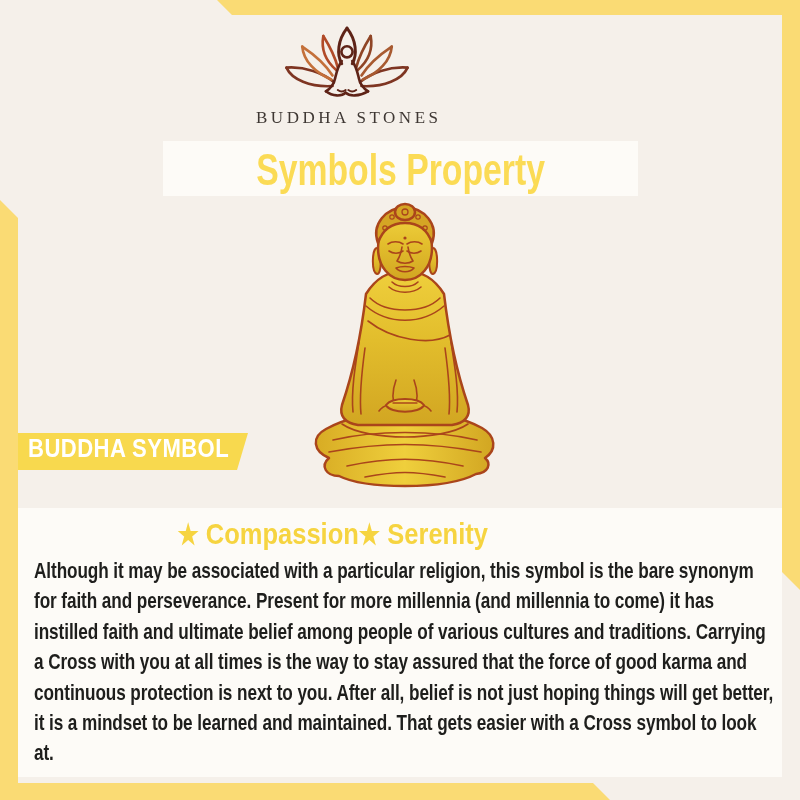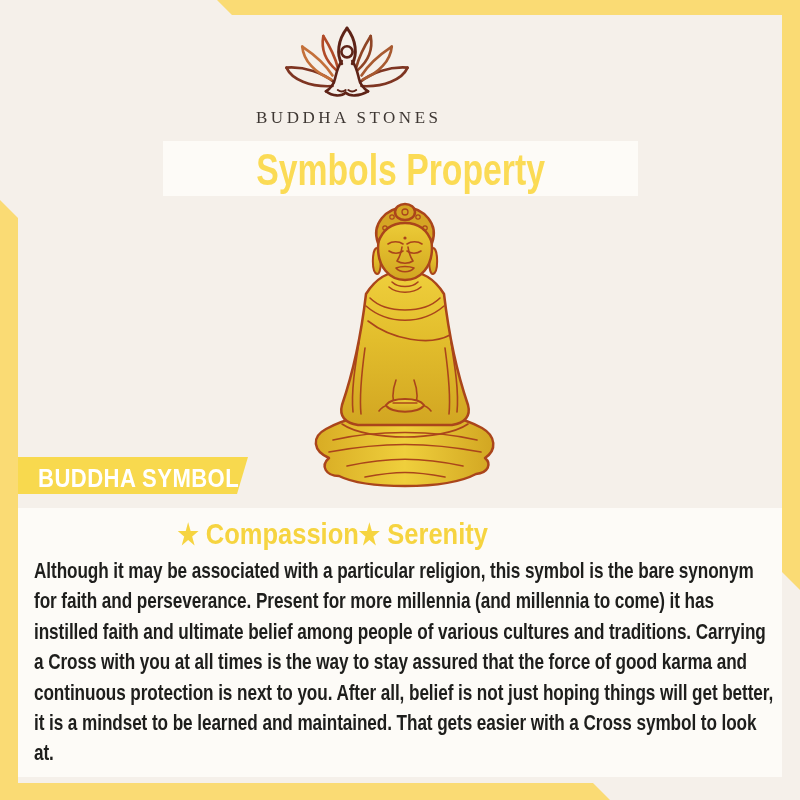--- a/index.html
+++ b/index.html
@@ -33,24 +33,24 @@
     color: var(--title-text, #FBDB55); font-weight:bold; font-size:45px;
     white-space:nowrap; transform:scaleX(0.75);
   }
 
   
   .buddha { left:293px; top:202px; width:224px; height:292px; }
   .buddha svg { width:100%; height:100%; display:block; }
 
   
   .label-band {
-    left:0; top:457px; width:250px; height:37px; z-index:1;
+    left:0; top:433px; width:250px; height:37px; z-index:1;
     background: var(--label-band, #F8D94E);
     clip-path: polygon(0 0, 248px 0, 237px 37px, 0 37px);
-    display:flex; align-items:flex-end; padding-left:38px; box-sizing:border-box;
+    display:flex; align-items:flex-start; padding-left:28px; box-sizing:border-box;
   }
   .label-text {
     color:#FFFFFF; font-weight:bold; font-size:26px; white-space:nowrap;
     transform:scaleX(0.85); transform-origin:left center; letter-spacing:0.5px;
   }
 
   
   .content-panel { left:18px; top:508px; width:764px; height:269px; background: var(--panel, #FDFBF7); }
 
   .props-line { left:0; top:517px; width:666px; text-align:center; white-space:nowrap; }

